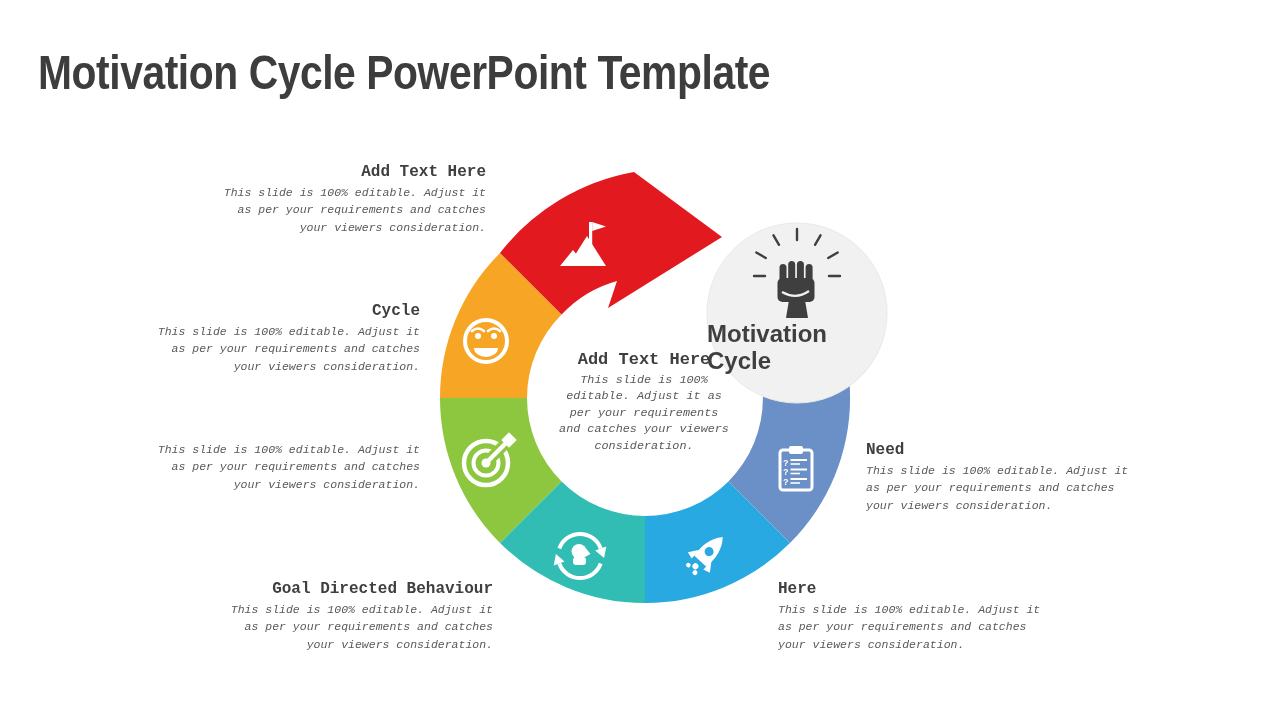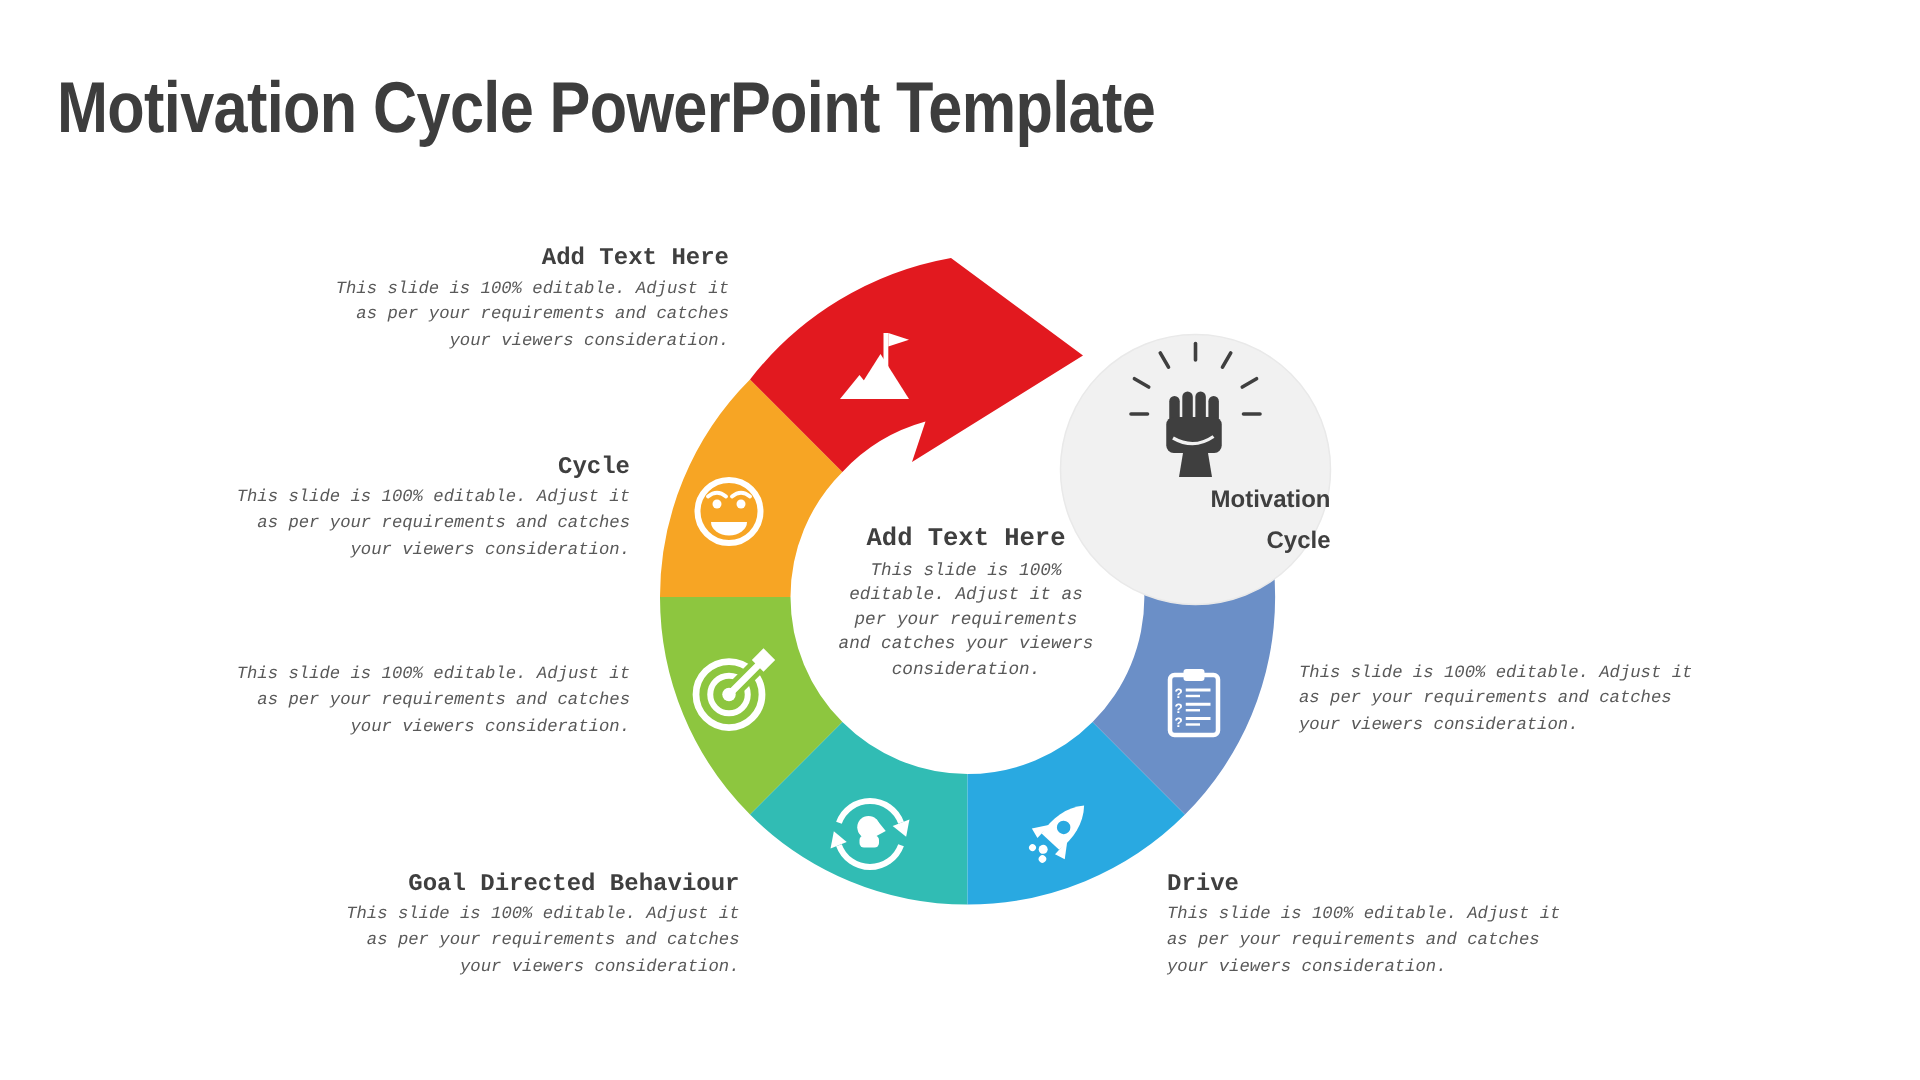--- a/index.html
+++ b/index.html
@@ -16,22 +16,22 @@
   .diagram{position:absolute;left:0;top:0;width:1280px;height:720px;}
   .tblock{position:absolute;font-family:Liberation Mono, monospace;}
   .tblock.right{text-align:right;}
   .tblock.left{text-align:left;}
   .tblock.center{text-align:center;}
   .thead{font-size:16px;font-weight:bold;color:#3f3f3f;line-height:20px;margin-bottom:2px;}
   .tbody{font-size:11.5px;font-style:italic;color:#595959;line-height:17.4px;}
   .center-block .thead{font-size:17px;}
   .center-block .tbody{font-size:11.8px;line-height:16.4px;}
   .badge-text{
-    position:absolute;left:707px;top:320px;width:180px;text-align:right;
-    font-size:16px;font-weight:bold;color:#3f3f3f;line-height:27px;
+    position:absolute;left:707px;top:320px;width:180px;text-align:left;
+    font-size:24px;font-weight:bold;color:#3f3f3f;line-height:27px;
   }
 </style>
 </head>
 <body>
 
 <div class="slide">
 
   <h1 class="title">Motivation Cycle PowerPoint Template</h1>
 
   <svg class="diagram" viewBox="0 0 1280 720">
@@ -146,21 +146,22 @@
   <div class="tblock right" style="left:156px;top:441px;width:264px;">
     <div class="tbody">This slide is 100% editable. Adjust it as per your requirements and catches your viewers consideration.</div>
   </div>
 
   <div class="tblock right" style="left:229px;top:579px;width:264px;">
     <div class="thead">Goal Directed Behaviour</div>
     <div class="tbody">This slide is 100% editable. Adjust it as per your requirements and catches your viewers consideration.</div>
   </div>
 
   <div class="tblock left" style="left:778px;top:579px;width:264px;">
-    <div class="thead">Drive</div>
+    <div class="thead">Here</div>
     <div class="tbody">This slide is 100% editable. Adjust it as per your requirements and catches your viewers consideration.</div>
   </div>
 
   <div class="tblock left" style="left:866px;top:440px;width:264px;">
+    <div class="thead">Need</div>
     <div class="tbody">This slide is 100% editable. Adjust it as per your requirements and catches your viewers consideration.</div>
   </div>
 
 </div>
 
 </body></html>

